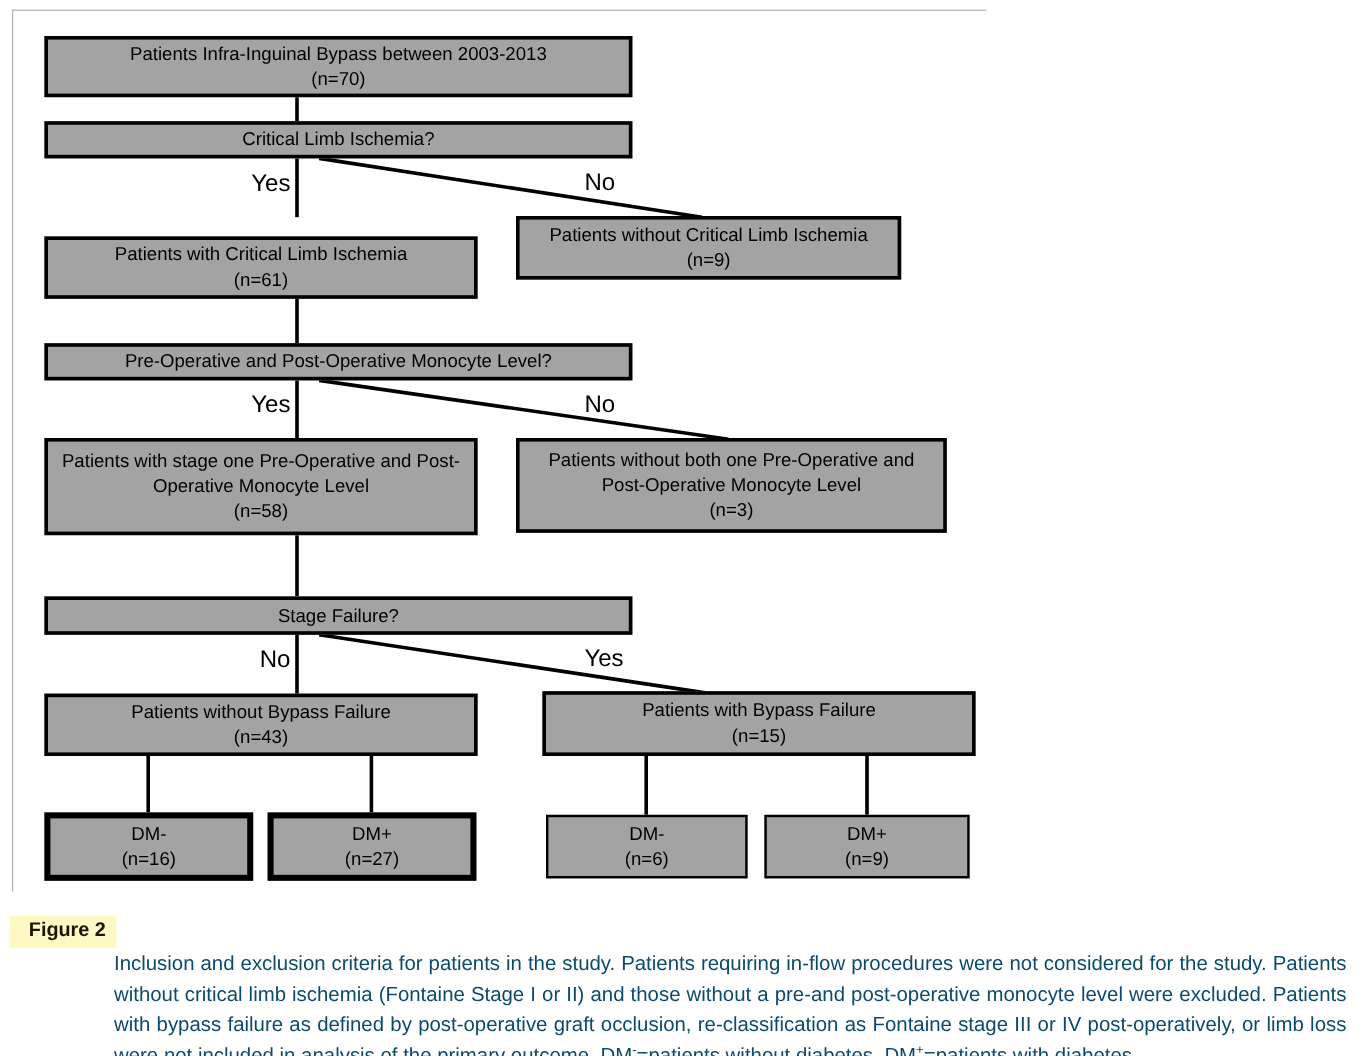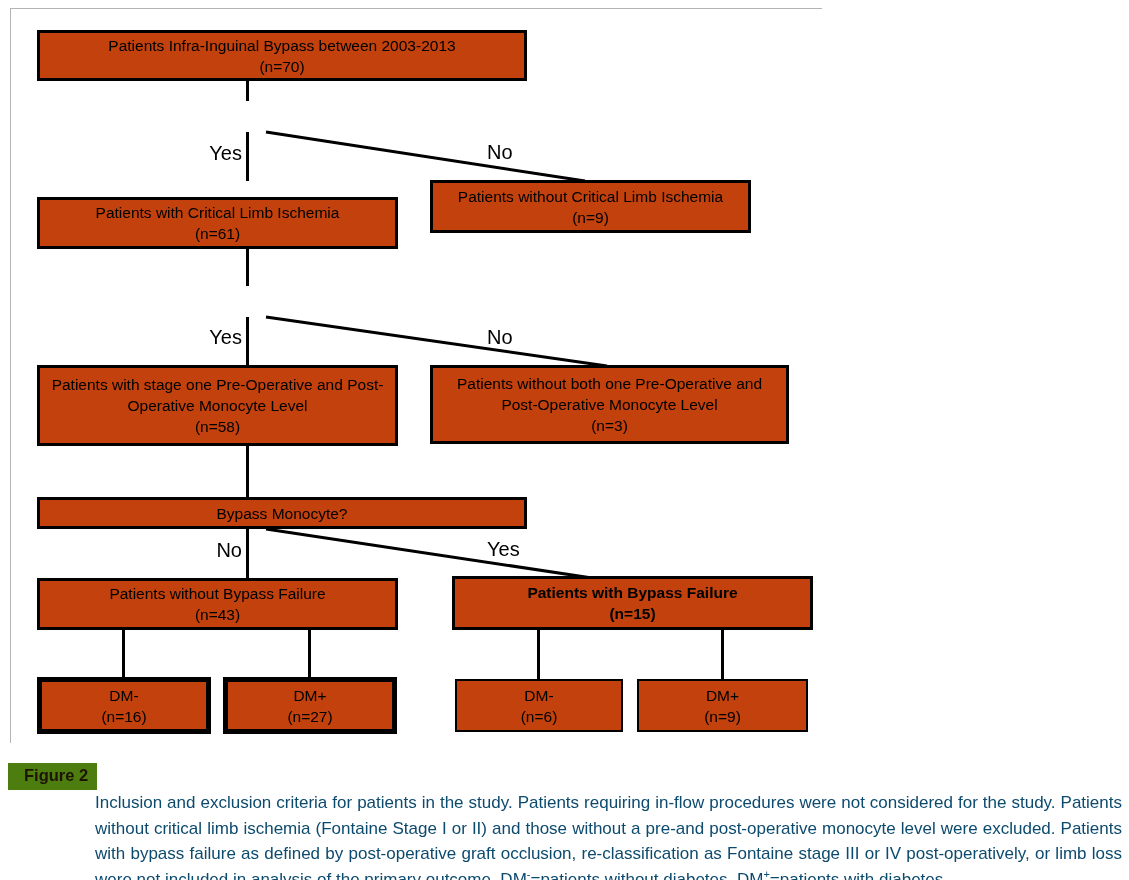--- a/index.html
+++ b/index.html
@@ -2,21 +2,21 @@
 <html><head>
 <meta charset="utf-8">
 <style>
   html,body{margin:0;padding:0;background:#fff;}
   .page{position:relative;width:1129px;height:880px;background:#fff;
         font-family:"Liberation Sans",sans-serif;color:#000;overflow:hidden;}
   
   .frame-top{position:absolute;left:10px;top:8px;width:812px;height:1px;background:#b4b4b4;}
   .frame-left{position:absolute;left:10px;top:8px;width:1px;height:735px;background:#b4b4b4;}
   
-  .node{position:absolute;box-sizing:border-box;border:3px solid #000;background:#c2410c;
+  .node{position:absolute;box-sizing:border-box;border:3px solid #000;background:#a3a3a3;
         display:flex;flex-direction:column;justify-content:center;align-items:center;
         text-align:center;font-size:15.5px;line-height:21px;padding:2px 8px;}
   .node.thick{border-width:5px;}
   .node.thin{border-width:2px;}
   
   .vline{position:absolute;width:3px;background:#000;}
   
   .blabel{position:absolute;font-size:20px;line-height:18px;}
   .blabel.r{text-align:right;}
   svg.links{position:absolute;left:0;top:0;width:1129px;height:880px;pointer-events:none;}
@@ -57,52 +57,58 @@
   <div class="blabel r" style="left:180px;top:328px;width:62px;">Yes</div>
   <div class="blabel" style="left:487px;top:328px;">No</div>
   <div class="blabel r" style="left:180px;top:541px;width:62px;">No</div>
   <div class="blabel" style="left:487px;top:540px;">Yes</div>
 
   <div class="node" style="left:37px;top:30px;width:490px;height:51px;">
     <div>Patients Infra-Inguinal Bypass between 2003-2013</div>
     <div>(n=70)</div>
   </div>
 
+  <div class="node" style="left:37px;top:101px;width:490px;height:31px;">
+    <div>Critical Limb Ischemia?</div>
+  </div>
 
   <div class="node" style="left:37px;top:197px;width:361px;height:52px;">
     <div>Patients with Critical Limb Ischemia</div>
     <div>(n=61)</div>
   </div>
 
   <div class="node" style="left:430px;top:180px;width:321px;height:53px;">
     <div>Patients without Critical Limb Ischemia</div>
     <div>(n=9)</div>
   </div>
 
+  <div class="node" style="left:37px;top:286px;width:490px;height:31px;">
+    <div>Pre-Operative and Post-Operative Monocyte Level?</div>
+  </div>
 
   <div class="node" style="left:37px;top:365px;width:361px;height:81px;">
     <div>Patients with stage one Pre-Operative and Post-Operative Monocyte Level</div>
     <div>(n=58)</div>
   </div>
 
   <div class="node" style="left:430px;top:365px;width:359px;height:79px;align-items:center;">
     <div>Patients without both one Pre-Operative and Post-Operative Monocyte Level</div>
     <div>(n=3)</div>
   </div>
 
   <div class="node" style="left:37px;top:497px;width:490px;height:32px;">
-    <div>Bypass Monocyte?</div>
+    <div>Stage Failure?</div>
   </div>
 
   <div class="node" style="left:37px;top:578px;width:361px;height:52px;">
     <div>Patients without Bypass Failure</div>
     <div>(n=43)</div>
   </div>
 
-  <div class="node" style="left:452px;top:576px;width:361px;height:54px;font-weight:bold;">
+  <div class="node" style="left:452px;top:576px;width:361px;height:54px;">
     <div>Patients with Bypass Failure</div>
     <div>(n=15)</div>
   </div>
 
   <div class="node thick" style="left:37px;top:677px;width:174px;height:57px;">
     <div>DM-</div>
     <div>(n=16)</div>
   </div>
 
   <div class="node thick" style="left:223px;top:677px;width:174px;height:57px;">
@@ -113,16 +119,16 @@
   <div class="node thin" style="left:455px;top:679px;width:168px;height:53px;">
     <div>DM-</div>
     <div>(n=6)</div>
   </div>
 
   <div class="node thin" style="left:637px;top:679px;width:171px;height:53px;">
     <div>DM+</div>
     <div>(n=9)</div>
   </div>
 
-  <div class="fig-badge" title="Figure 2" style="background: #4d7c0f; padding-left: 16px;">Figure 2</div>
+  <div class="fig-badge" title="Figure 2" style="background: #fef9c3; padding-left: 16px;">Figure 2</div>
   <div class="fig-caption"><span>Inclusion and exclusion criteria for patients in the study. Patients requiring in-flow procedures were not considered for the study. Patients without critical limb ischemia (Fontaine Stage I or II) and those without a pre-and post-operative monocyte level were excluded. Patients with bypass failure as defined by post-operative graft occlusion, re-classification as Fontaine stage III or IV post-operatively, or limb loss were not included in analysis  of the primary outcome. DM</span><sup>-</sup><span>=patients without diabetes. DM</span><sup>+</sup><span>=patients with diabetes.</span></div>
 
 </div>
 
 </body></html>

